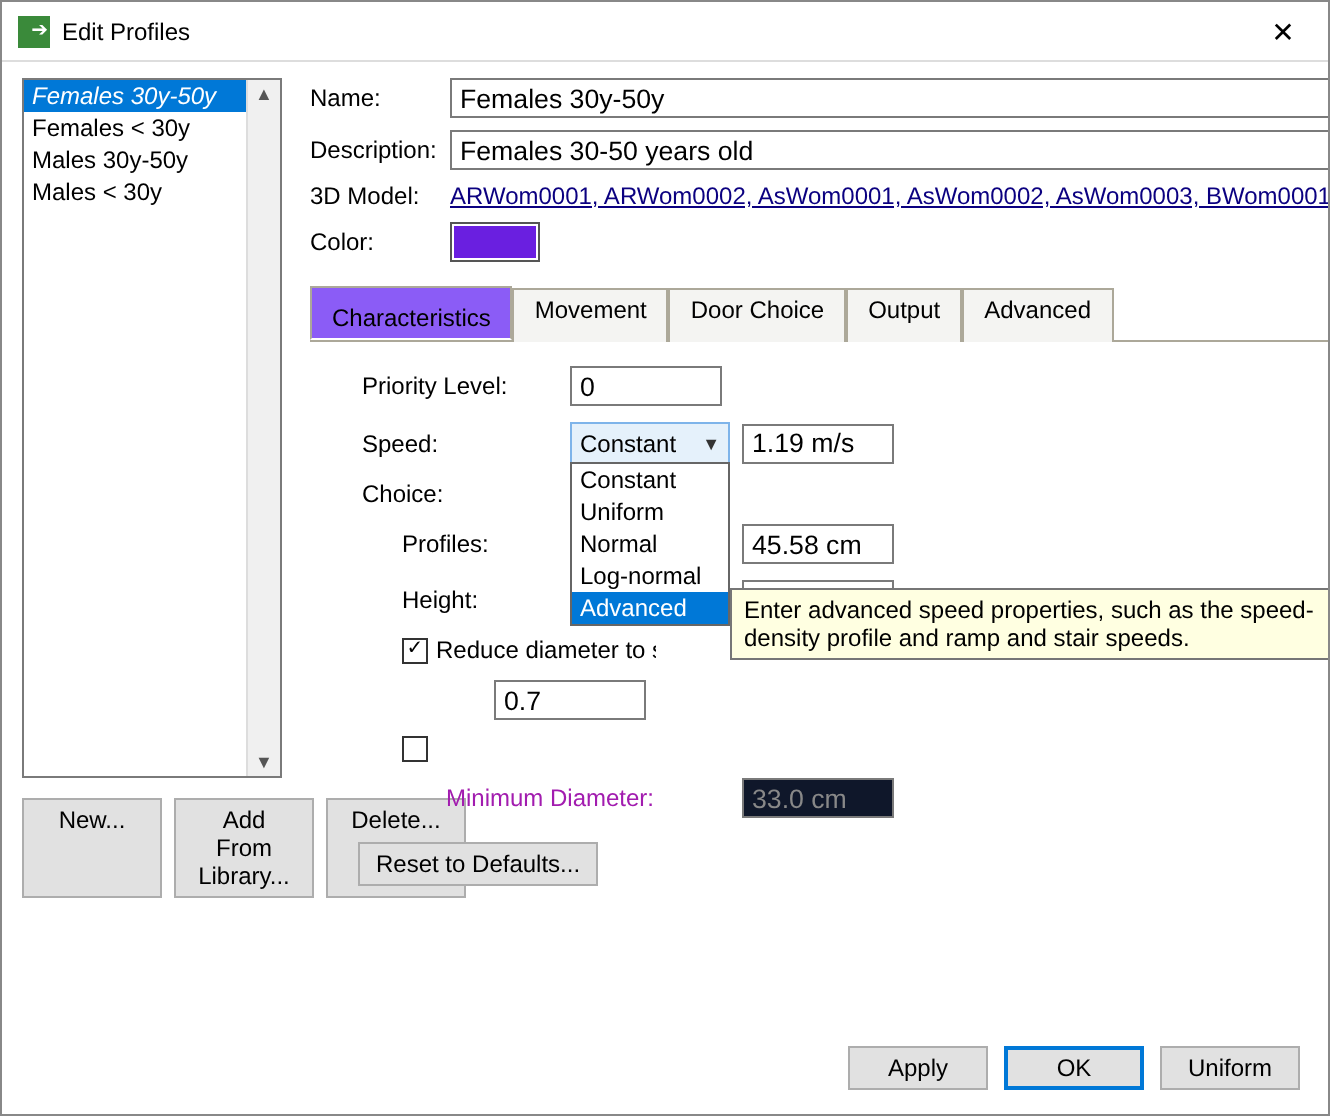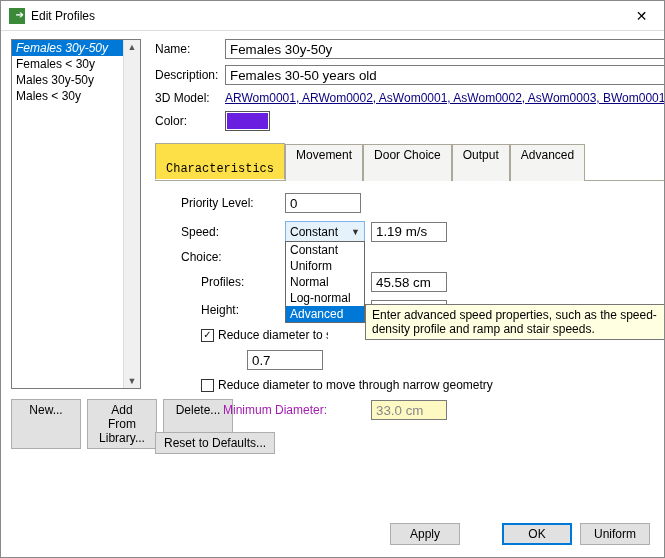--- a/index.html
+++ b/index.html
@@ -98,21 +98,20 @@
     background: #e1e1e1;
     padding: 3px 8px;
     text-align: center;
     cursor: pointer;
     min-width: 70px;
   }
   .btn.primary {
     border: 2px solid #0078d7;
     background: #e1e1e1;
     padding: 2px 8px;
-    margin-left: 34px;
   }
   .right {
     flex: 1;
     padding-left: 14px;
     position: relative;
   }
   .row {
     display: flex;
     align-items: center;
     margin-bottom: 6px;
@@ -149,25 +148,24 @@
     padding: 3px 10px;
     border: 1px solid #aca899;
     border-bottom: none;
     background: #f4f4f2;
     margin-right: 0px;
     cursor: pointer;
     position: relative;
     top: 1px;
   }
   .tab.active {
-    background: #fde047;
+    background: #8b5cf6;
     border-bottom: 1px solid #fff;
     top: 0px;
-    padding-top: 18px;
-    font-family: Liberation Mono, monospace;
+    padding-top: 8px;
   }
   .tabcontent {
     padding: 12px 4px 4px 26px;
     position: relative;
   }
   .frow {
     display: flex;
     align-items: center;
     margin-bottom: 8px;
   }
@@ -175,21 +173,21 @@
   .flabel.indent { padding-left: 20px; width: 104px; }
   .numfield {
     border: 1px solid #7a7a7a;
     padding: 2px 4px;
     width: 76px;
     height: 20px;
     background: #fff;
   }
   .numfield.disabled {
     color: #888;
-    background: #fef9c3;
+    background: #0f172a;
   }
   .dropdown {
     border: 1px solid #7eb4ea;
     background: #e5f1fb;
     height: 21px;
     width: 80px;
     padding: 2px 4px;
     display: flex;
     align-items: center;
     justify-content: space-between;
@@ -351,31 +349,30 @@
         <span style="overflow:hidden; max-width:110px; white-space:nowrap;">Reduce diameter to squeeze through tight spaces</span>
       </div>
 
       <div class="frow" style="margin-left:42px;">
         <span style="width:24px"></span>
         <input class="numfield" value="0.7" style="">
       </div>
 
       <div class="frow" style="margin-left:20px;">
         <span class="checkbox"></span>
-        <span>Reduce diameter to move through narrow geometry</span>
       </div>
 
       <div class="frow" style="margin-left:42px;">
         <span style="width:124px;" class="disabled-label">Minimum Diameter:</span>
         <span style="width:24px"></span>
         <input class="numfield disabled" disabled="" value="33.0 cm" style="">
       </div>
 
       <div class="frow" style="margin-top:12px; margin-left:-26px;">
-        <div class="btn" style="width:auto;">Reset to Defaults...</div>
+        <div class="btn" style="width:auto;margin-left:24px;">Reset to Defaults...</div>
       </div>
     </div>
   </div>
 </div>
 
 <div class="footer">
   <div class="btn">Apply</div>
   <div class="btn primary">OK</div>
   <div class="btn">Uniform</div>
 </div>

